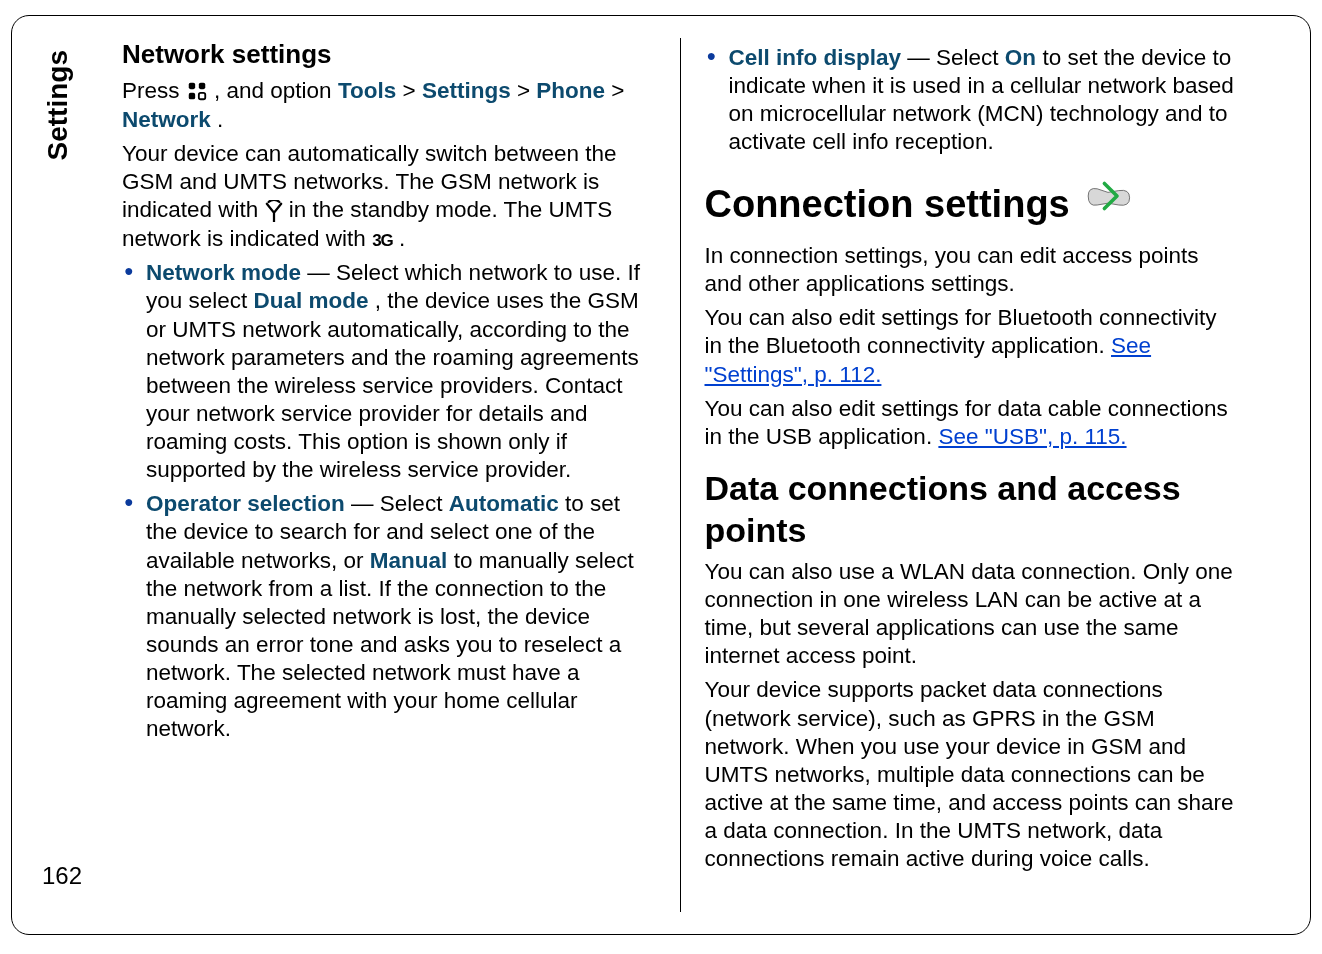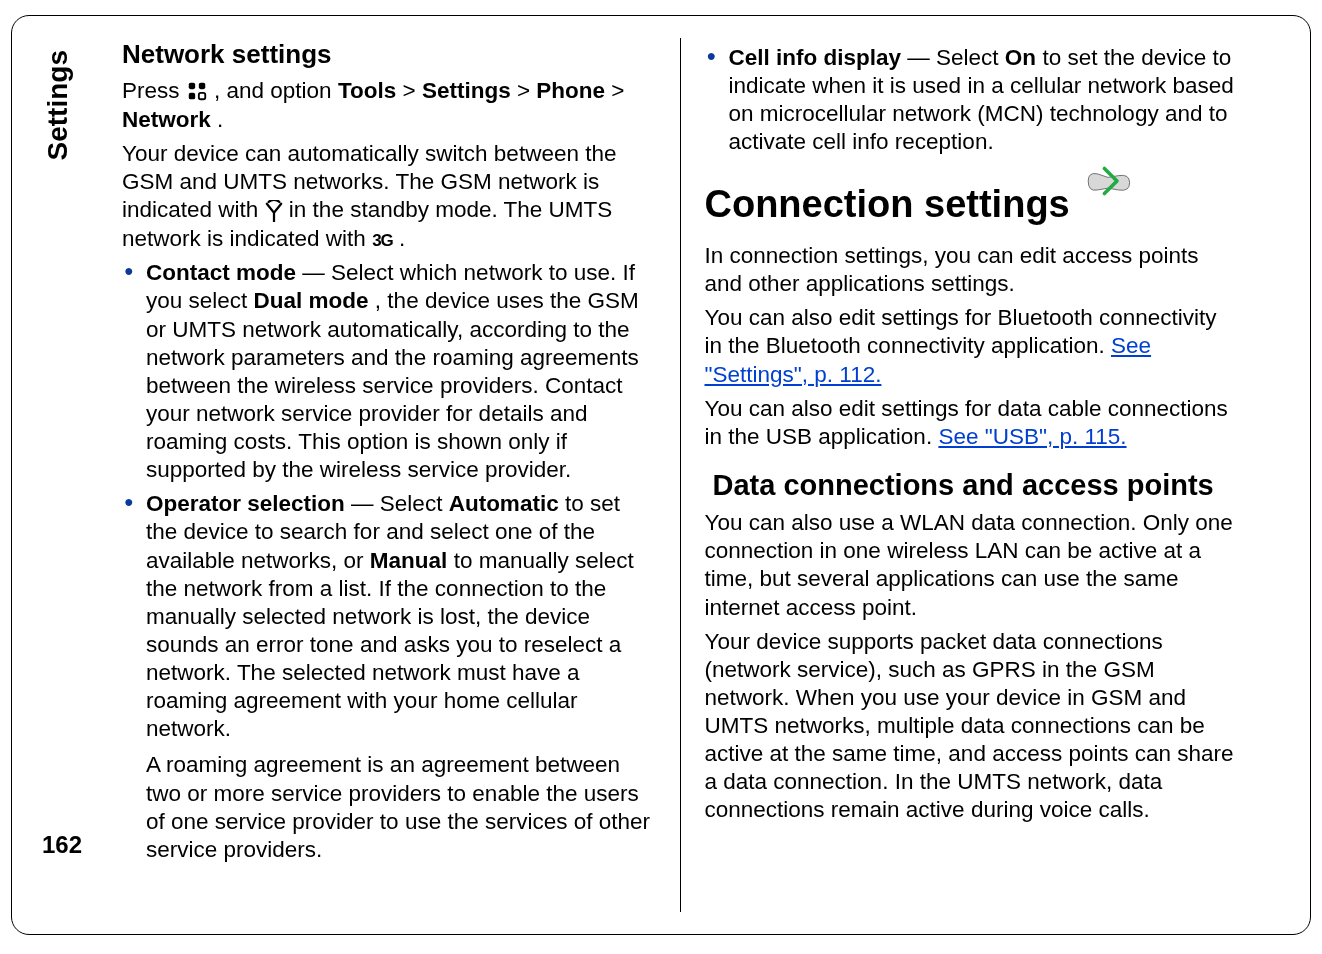--- a/index.html
+++ b/index.html
@@ -25,23 +25,23 @@
     left: 30px;
     top: 34px;
     font-size: 28px;
     font-weight: bold;
     writing-mode: vertical-rl;
     transform: rotate(180deg);
   }
   .page-number {
     position: absolute;
     left: 30px;
-    bottom: 75px;
+    bottom: 44px;
     font-size: 24px;
-    font-weight: bold;
+    font-weight: normal;
   }
   .columns {
     display: flex;
     height: 100%;
     gap: 0;
   }
   .col {
     flex: 1;
     font-size: 22.5px;
     line-height: 1.25;
@@ -55,43 +55,43 @@
     font-size: 26px;
     font-weight: bold;
     margin-bottom: 6px;
   }
   h2 {
     font-size: 38px;
     font-weight: bold;
     margin: 18px 0 8px 0;
   }
   h3 {
-    font-size: 29px;
-    font-weight: bold;
-    margin: 16px 0 6px 8px;
+    font-size: 34px;
+    font-weight: bold;
+    margin: 16px 0 6px 0;
   }
   p { margin: 6px 0; }
-  .bold-gray { color: #000000; font-weight: bold; }
+  .bold-gray { color: #0c4a6e; font-weight: bold; }
   ul { list-style: none; padding-left: 24px; }
   ul > li { position: relative; margin: 6px 0; }
   ul > li::before {
     content: "●";
     color: #0b3a9c;
     position: absolute;
     left: -22px;
     top: 2px;
     font-size: 16px;
   }
   .sub { margin-top: 8px; }
   a.link { color: #0040d0; text-decoration: underline; }
   .icon-inline {
     display: inline-block;
     vertical-align: middle;
   }
-  .h2-row { display: flex; gap: 10px; }
+  .h2-row { display: flex; align-items: center; gap: 10px; }
   .conn-icon svg { width: 56px; height: 36px; }
   .menu-icon svg { width: 22px; height: 22px; vertical-align: -3px; }
   .antenna-icon svg { width: 18px; height: 22px; vertical-align: -4px; }
   .threeg { font-weight: bold; font-size: 17px; letter-spacing: -1px; }
 </style>
 </head>
 <body>
 
 <div class="page">
 
@@ -131,35 +131,34 @@
               <path d="M2 4 L10 14 L18 4 M10 14 V24 M4 2 A9 9 0 0 1 16 2" fill="none" stroke="#000" stroke-width="2.5" stroke-linecap="round"></path>
             </svg>
         </span>
         <span> in the standby mode. The UMTS network is indicated with </span>
         <span class="threeg">3G</span>
         <span>.</span>
       </p>
 
       <ul>
         <li>
-          <span class="bold-gray">Contact mode</span>
+          <span class="bold-gray">Network mode</span>
           <span>  — </span>
           <span>Select which network to use. If you select </span>
           <span class="bold-gray">Dual mode</span>
           <span>, the device uses the GSM or UMTS network automatically, according to the network parameters and the roaming agreements between the wireless service providers. Contact your network service provider for details and roaming costs. This option is shown only if supported by the wireless service provider.</span>
         </li>
         <li>
           <span class="bold-gray">Operator selection</span>
           <span>  — </span>
           <span>Select </span>
           <span class="bold-gray">Automatic</span>
           <span> to set the device to search for and select one of the available networks, or </span>
           <span class="bold-gray">Manual</span>
           <span> to manually select the network from a list. If the connection to the manually selected network is lost, the device sounds an error tone and asks you to reselect a network. The selected network must have a roaming agreement with your home cellular network.</span>
-          <p class="sub">A roaming agreement is an agreement between two or more service providers to enable the users of one service provider to use the services of other service providers.</p>
         </li>
       </ul>
     </div>
 
     <div class="col col-right">
       <ul>
         <li>
           <span class="bold-gray">Cell info display</span>
           <span>  — </span>
           <span>Select </span>

